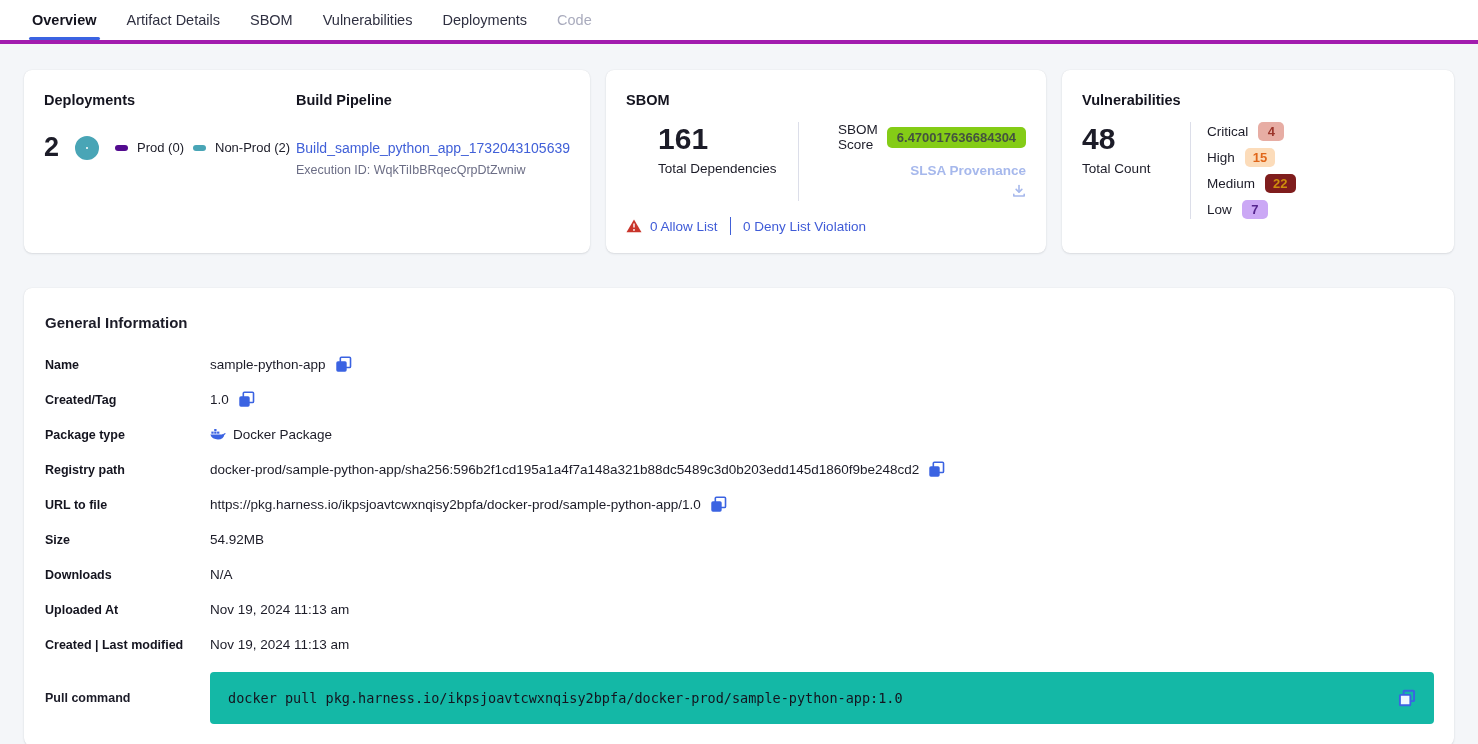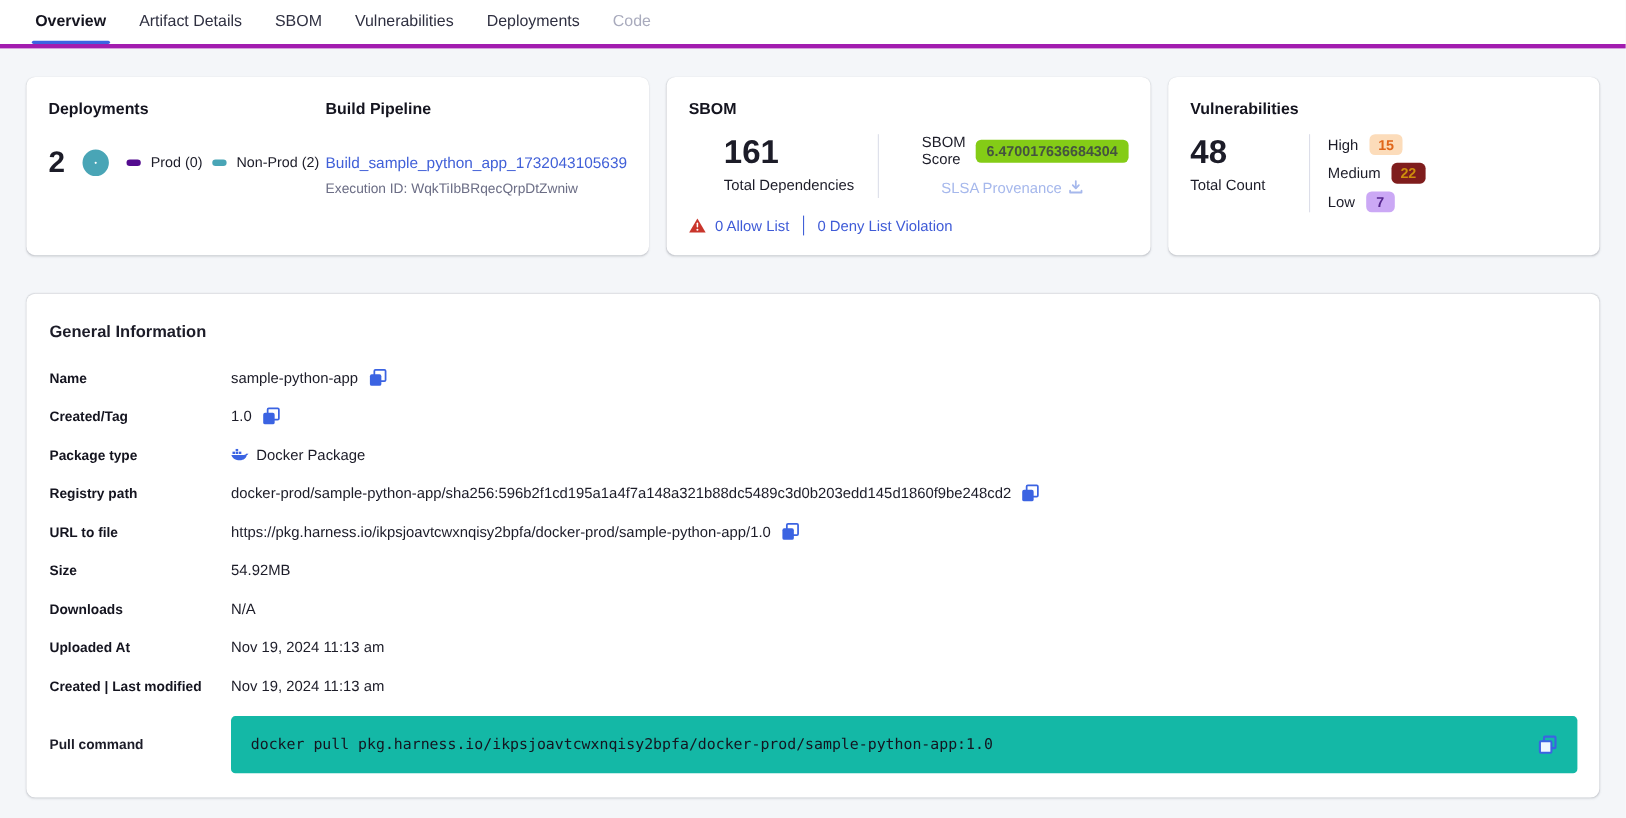--- a/index.html
+++ b/index.html
@@ -63,22 +63,22 @@
   .sbom-left { width: 140px; margin-left: 32px; }
   .big-num { font-size: 30px; font-weight: 700; line-height: 1.15; }
   .big-label { font-size: 13.5px; color: #1C1C28; margin-top: 4px; }
   .vdivider { width: 1px; background: #DCDEE9; align-self: stretch; }
   .sbom-right { flex: 1; padding-left: 16px; display: flex; flex-direction: column; gap: 11px; }
   .score-row { display: flex; align-items: center; justify-content: flex-end; gap: 9px; }
   .score-label { font-size: 13.5px; color: #1C1C28; margin-left: 23px; }
   .score-pill {
     font-size: 13px; font-weight: 600; padding: 3px 10px; border-radius: 5px;
   }
-  .slsa-row { display: flex; align-items: flex-start; justify-content: center; gap: 6px;
-    font-size: 13.5px; font-weight: 400; color: #A6B8EC; cursor: default; }
+  .slsa-row { display: flex; align-items: flex-end; justify-content: center; gap: 6px;
+    font-size: 13.5px; font-weight: 700; color: #A6B8EC; cursor: default; flex-direction: column; }
   .sbom-links { display: flex; align-items: center; gap: 12px; margin-top: 16px; }
   .sbom-link { font-size: 13.5px; color: #3F5BD7; text-decoration: none; cursor: pointer; }
   .blue-bar { width: 1.5px; height: 18px; background: #4160D8; }
   .warn-icon { display: inline-flex; margin-right: -4px; }
 
   .card-vulns { flex: 0 1 430px; }
   .vulns-main { display: flex; margin-top: 14px; }
   .vulns-left { width: 108px; }
   .vulns-right { flex: 1; padding-left: 16px; display: flex; flex-direction: column; gap: 7px; }
   .sev-row { display: flex; align-items: center; gap: 10px; font-size: 13.5px; }
@@ -188,20 +188,24 @@
     <section class="card card-vulns">
       <h3>Vulnerabilities</h3>
       <div class="vulns-main">
         <div class="vulns-left">
           <div class="big-num">48</div>
           <div class="big-label">Total Count</div>
         </div>
         <div class="vdivider"></div>
         <div class="vulns-right">
           <div class="sev-row">
+            <span>Critical</span>
+            <span class="sev-pill" style="background-color: rgb(231, 173, 164); color: rgb(156, 53, 43);">4</span>
+          </div>
+          <div class="sev-row">
             <span>High</span>
             <span class="sev-pill" style="background-color: rgb(252, 220, 186); color: rgb(224, 102, 26);">15</span>
           </div>
           <div class="sev-row">
             <span>Medium</span>
             <span class="sev-pill" style="background-color: #7f1d1d; color: rgb(206, 142, 12);">22</span>
           </div>
           <div class="sev-row">
             <span>Low</span>
             <span class="sev-pill" style="background-color: rgb(203, 168, 245); color: rgb(85, 37, 142);">7</span>

